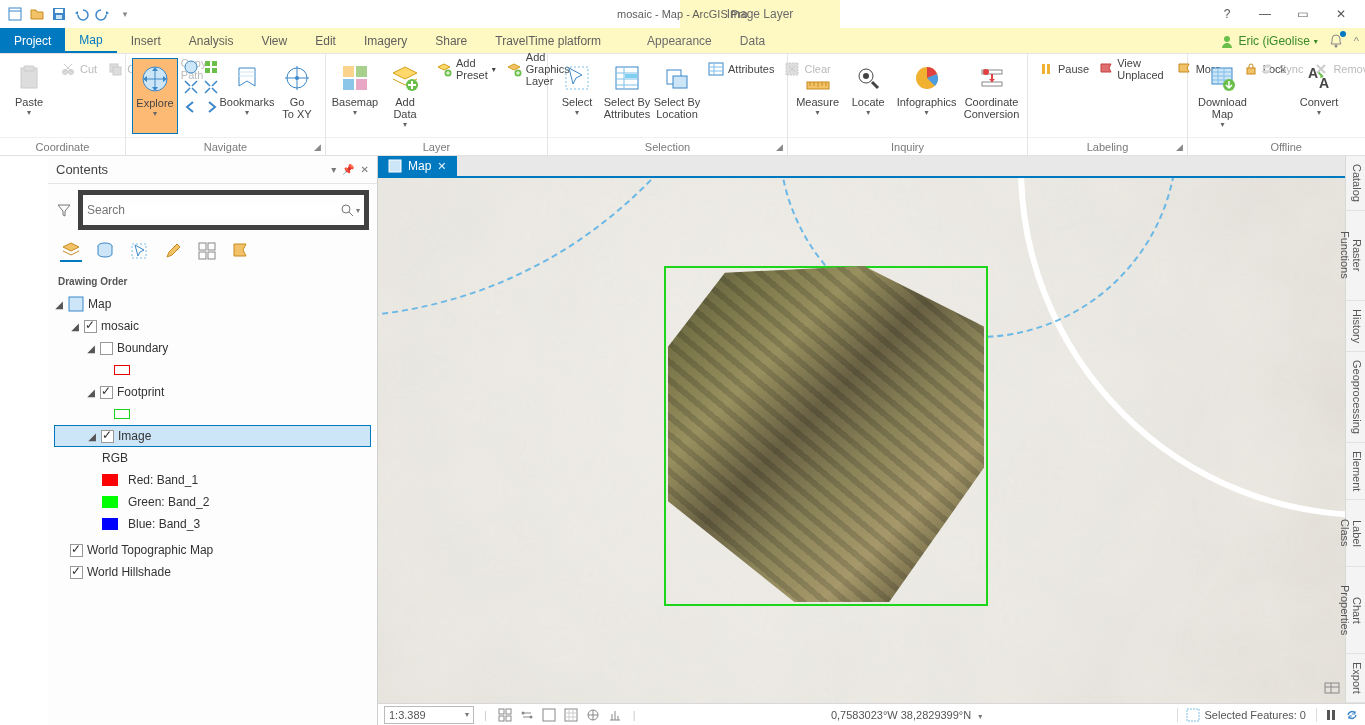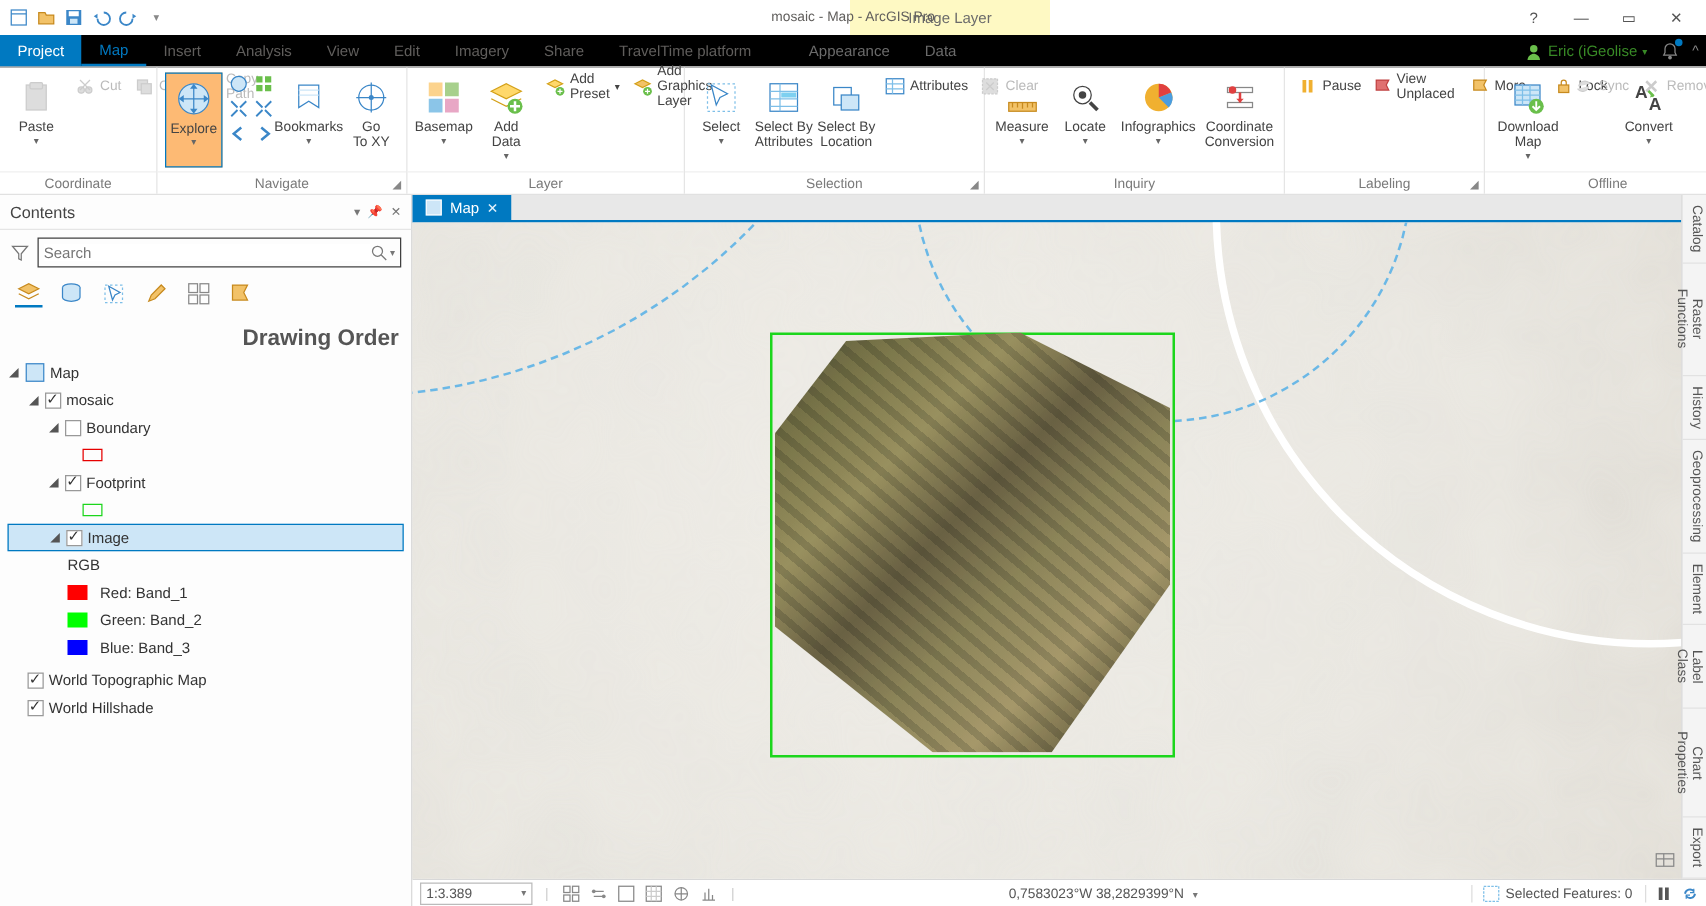--- a/index.html
+++ b/index.html
@@ -10,21 +10,21 @@
   .qat { display: flex; gap: 4px; padding: 0 6px; align-items: center; }
   .qat-icon { width: 18px; height: 18px; display: flex; align-items: center; justify-content: center; }
   .title-text { position: absolute; left: 50%; transform: translateX(-50%); color: #605e5c; font-size: 11px; }
   .window-ctrls { margin-left: auto; display: flex; gap: 18px; padding-right: 14px; color: #555; }
   .window-ctrl { width: 20px; text-align: center; cursor: default; font-size: 12px; }
 
   
   .contextual-header { position: absolute; top: 0; left: 680px; width: 160px; height: 28px; background: #fef9c3; display: flex; align-items: center; justify-content: center; color: #6b6b6b; font-size: 12px; }
 
   
-  .main-tabs-row { height: 26px; background: #000000; border-bottom: 1px solid #e5e5e5; display: flex; align-items: stretch; position: relative; }
+  .main-tabs-row { height: 26px; background: #fef9c3; border-bottom: 1px solid #e5e5e5; display: flex; align-items: stretch; position: relative; }
   .file-tab { background: #0079c1; color: #fff; padding: 0 14px; display:flex; align-items:center; font-size: 12px; }
   .main-tab { padding: 0 14px; display:flex; align-items:center; color: #605e5c; font-size: 12px; cursor: default; }
   .main-tab.active { border-bottom: 2px solid #0079c1; color: #0079c1; }
   .ctx-tab { padding: 0 14px; display:flex; align-items:center; color: #6b6b6b; }
   .ctx-group { display:flex; }
 
   .user-area { position: absolute; right: 6px; top: 0; display: flex; align-items: center; gap: 10px; height: 26px; }
   .user-badge { display: flex; align-items: center; gap: 4px; color: #388a26; font-size: 12px; }
   .notif-bell { position: relative; }
   .notif-dot { position:absolute; top:-2px; right:-2px; width:6px; height:6px; background:#0079c1; border-radius:50%; }
@@ -45,33 +45,33 @@
   .small-btn { display:flex; align-items:center; gap:4px; height: 22px; padding: 0 4px; font-size:11px; color:#444; }
   .small-btn .ico16 { width:16px; height:16px; display:flex; align-items:center; justify-content:center; }
   .stack { display:flex; flex-direction:row; gap:2px; }
   .mini-grid { display:grid; grid-template-columns: repeat(2, 18px); grid-template-rows: repeat(3, 18px); gap:2px; }
   .mini-cell { width:18px; height:18px; display:flex; align-items:center; justify-content:center; }
 
   .disabled { color:#bbb !important; }
   .disabled svg * { stroke:#ccc !important; fill:#ddd !important; }
 
   
-  .body { display:flex; height: calc(725px - 28px - 26px - 102px); }
+  .body { display:flex; height: calc(725px - 28px - 26px - 102px); padding-left: 48px; }
   .contents-pane { width: 330px; border-right: 1px solid #d0d0d0; display:flex; flex-direction:column; background:#fdfdfd; }
   .pane-header { height: 28px; display:flex; align-items:center; padding:0 8px; color:#444; font-size:13px; border-bottom:1px solid #e5e5e5; }
   .pane-header .h-ctrls { margin-left:auto; display:flex; gap:6px; color:#777; font-size:10px; }
 
   .search-row { display:flex; align-items:center; padding:6px 8px; gap:6px; }
-  .search-box { flex:1; display:flex; align-items:center; border:1px solid #404040; height:24px; padding:0 4px;justify-content:center; }
+  .search-box { flex:1; display:flex; align-items:center; border:5px solid #404040; height:40px; padding:0 4px;justify-content:center; }
   .search-box input { border:none; outline:none; flex:1; font-size:12px; }
   .toolbar-row { display:flex; gap:12px; padding:4px 12px 8px 12px; }
   .toolbar-btn { width:22px; height:22px; display:flex; align-items:center; justify-content:center; }
   .toolbar-btn.active { border-bottom:2px solid #0079c1; }
 
-  .drawing-order { padding: 6px 10px; font-weight:600; color:#555; font-size:18px;text-align:right; }
+  .drawing-order { padding: 6px 10px; font-weight:600; color:#555; font-size:10px; }
   .toc { padding: 0 6px 6px 6px; font-size:12px; color:#333; overflow:auto; flex:1; }
   .node { display:flex; align-items:center; height:22px; gap:4px; }
   .arrow-t { width:10px; text-align:center; color:#555; font-size:10px; }
   .chk { width:13px; height:13px; border:1px solid #999; display:inline-block; position:relative; background:#fff;}
   .chk.checked:after { content:"✓"; position:absolute; top:-3px; left:0px; font-size:12px; color:#333; }
   .swatch { width:16px; height:10px; border:1px solid; }
   .selected-row { background:#cde6f7; border:1px solid #0079c1; padding-right:4px; }
   .indent-1 { padding-left: 16px; }
   .indent-2 { padding-left: 32px; }
   .indent-3 { padding-left: 48px; }

